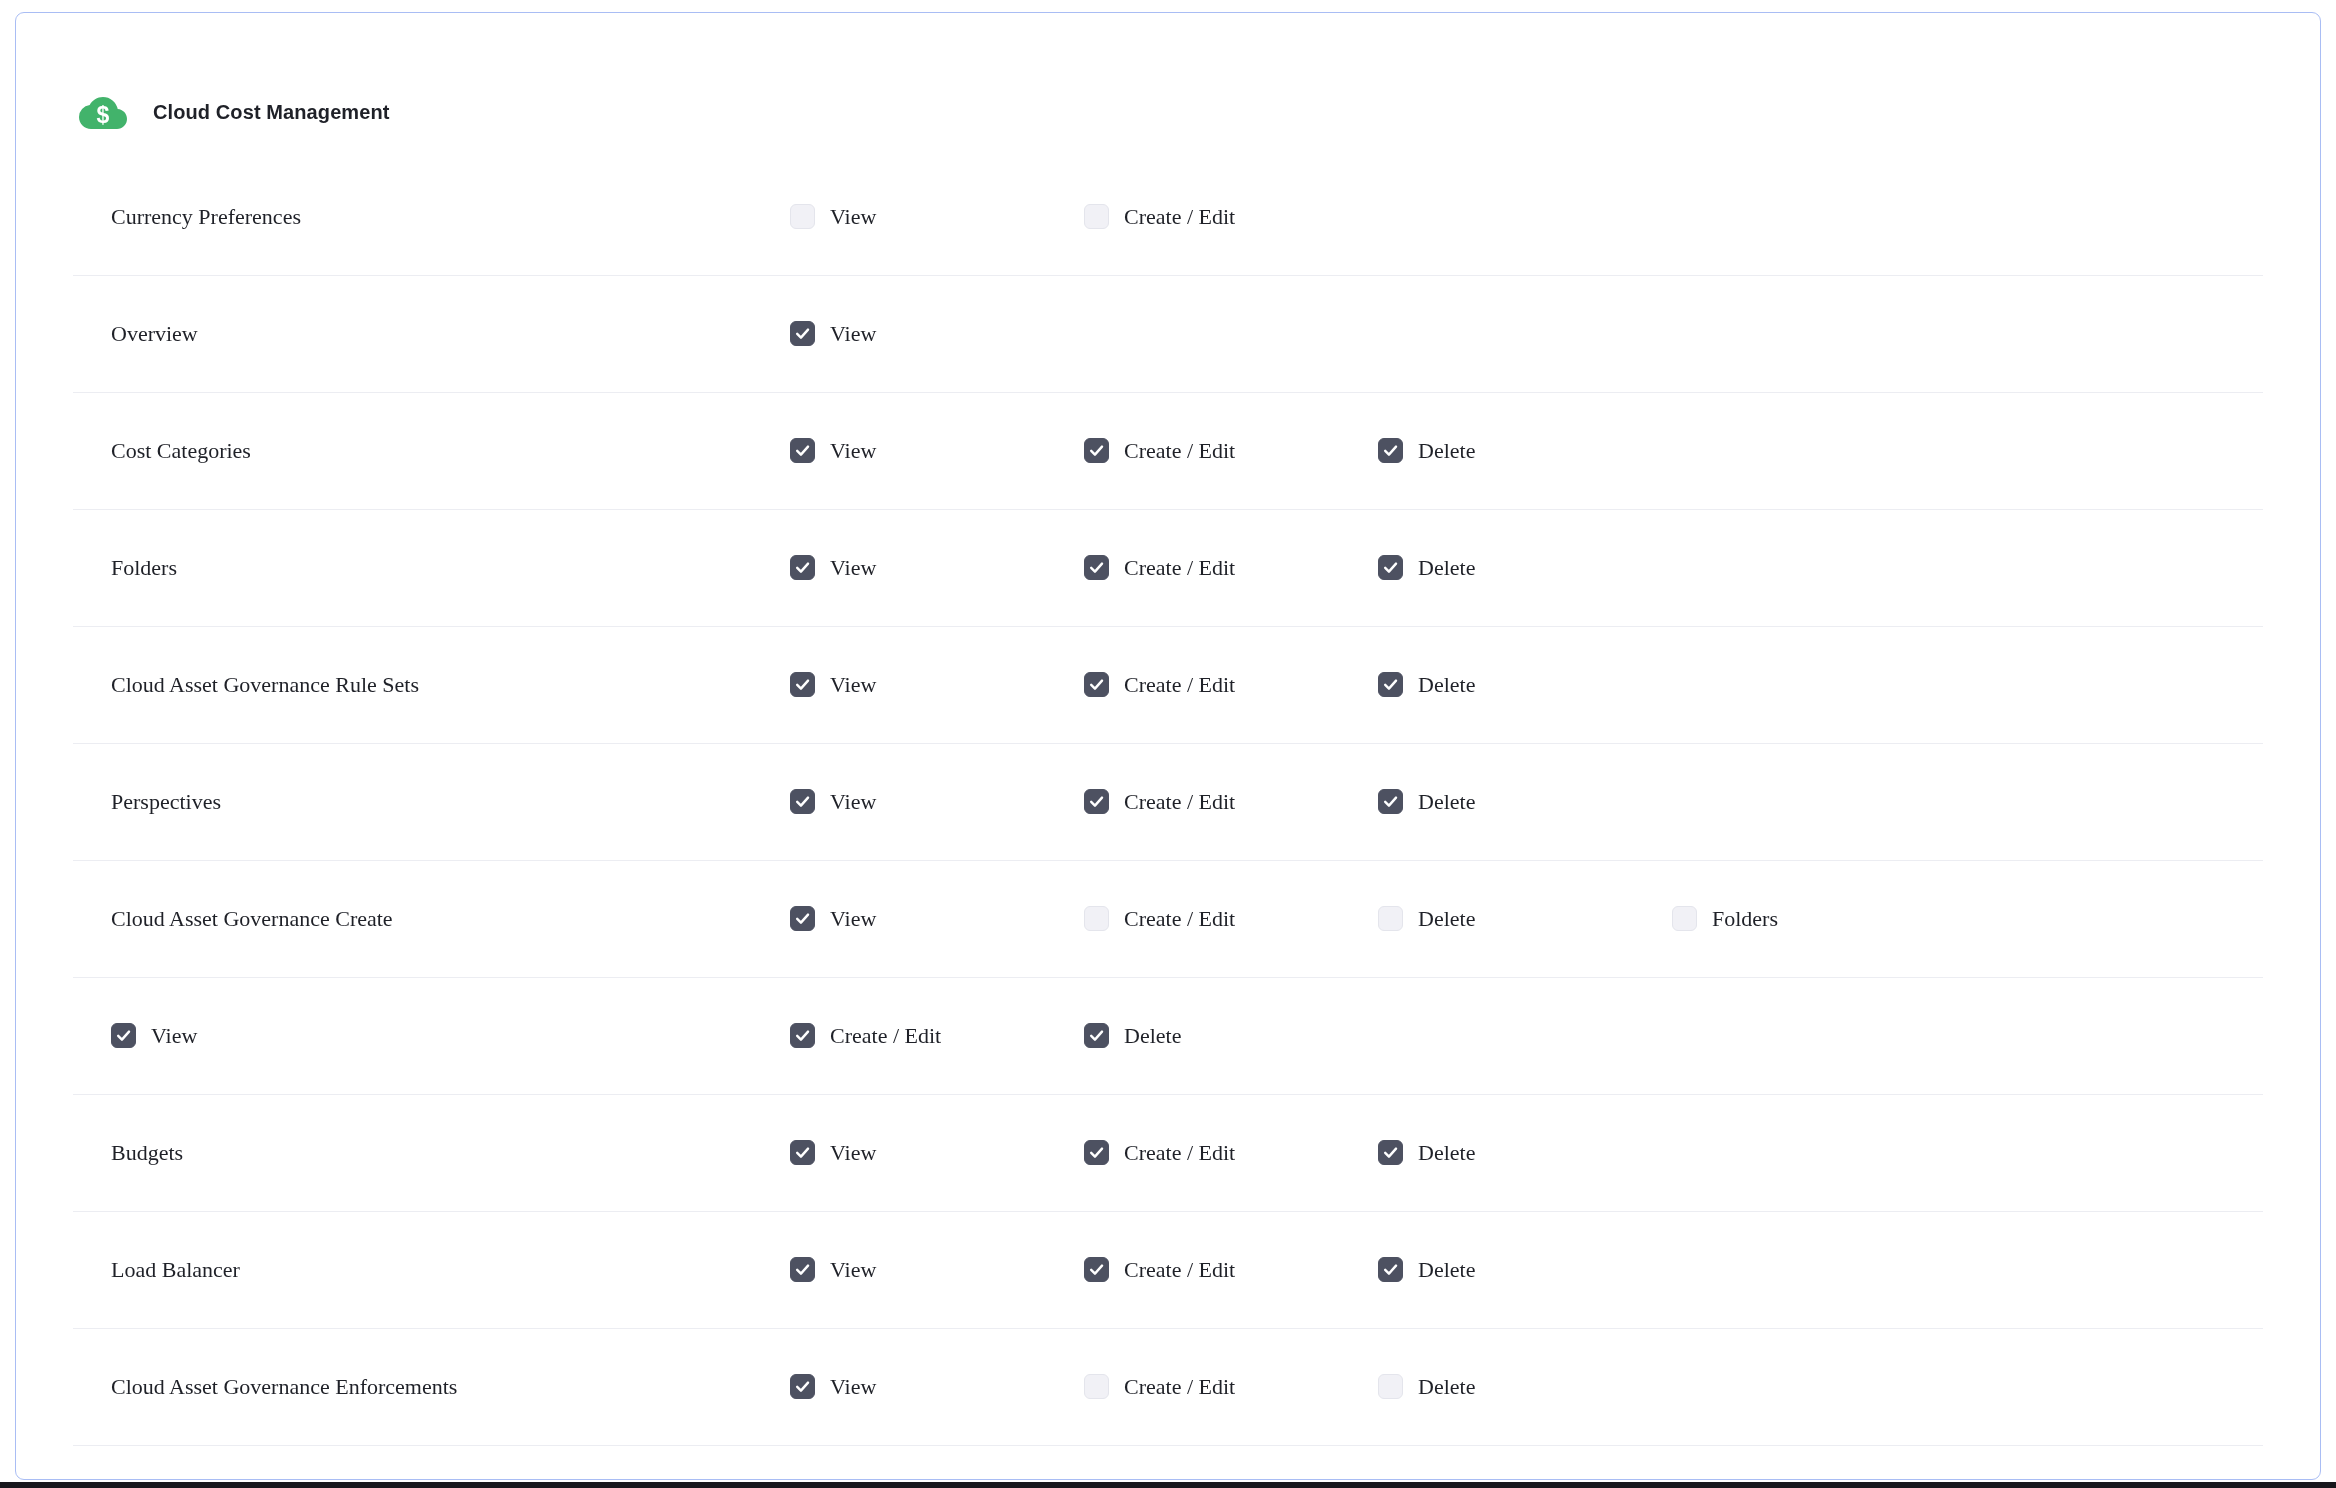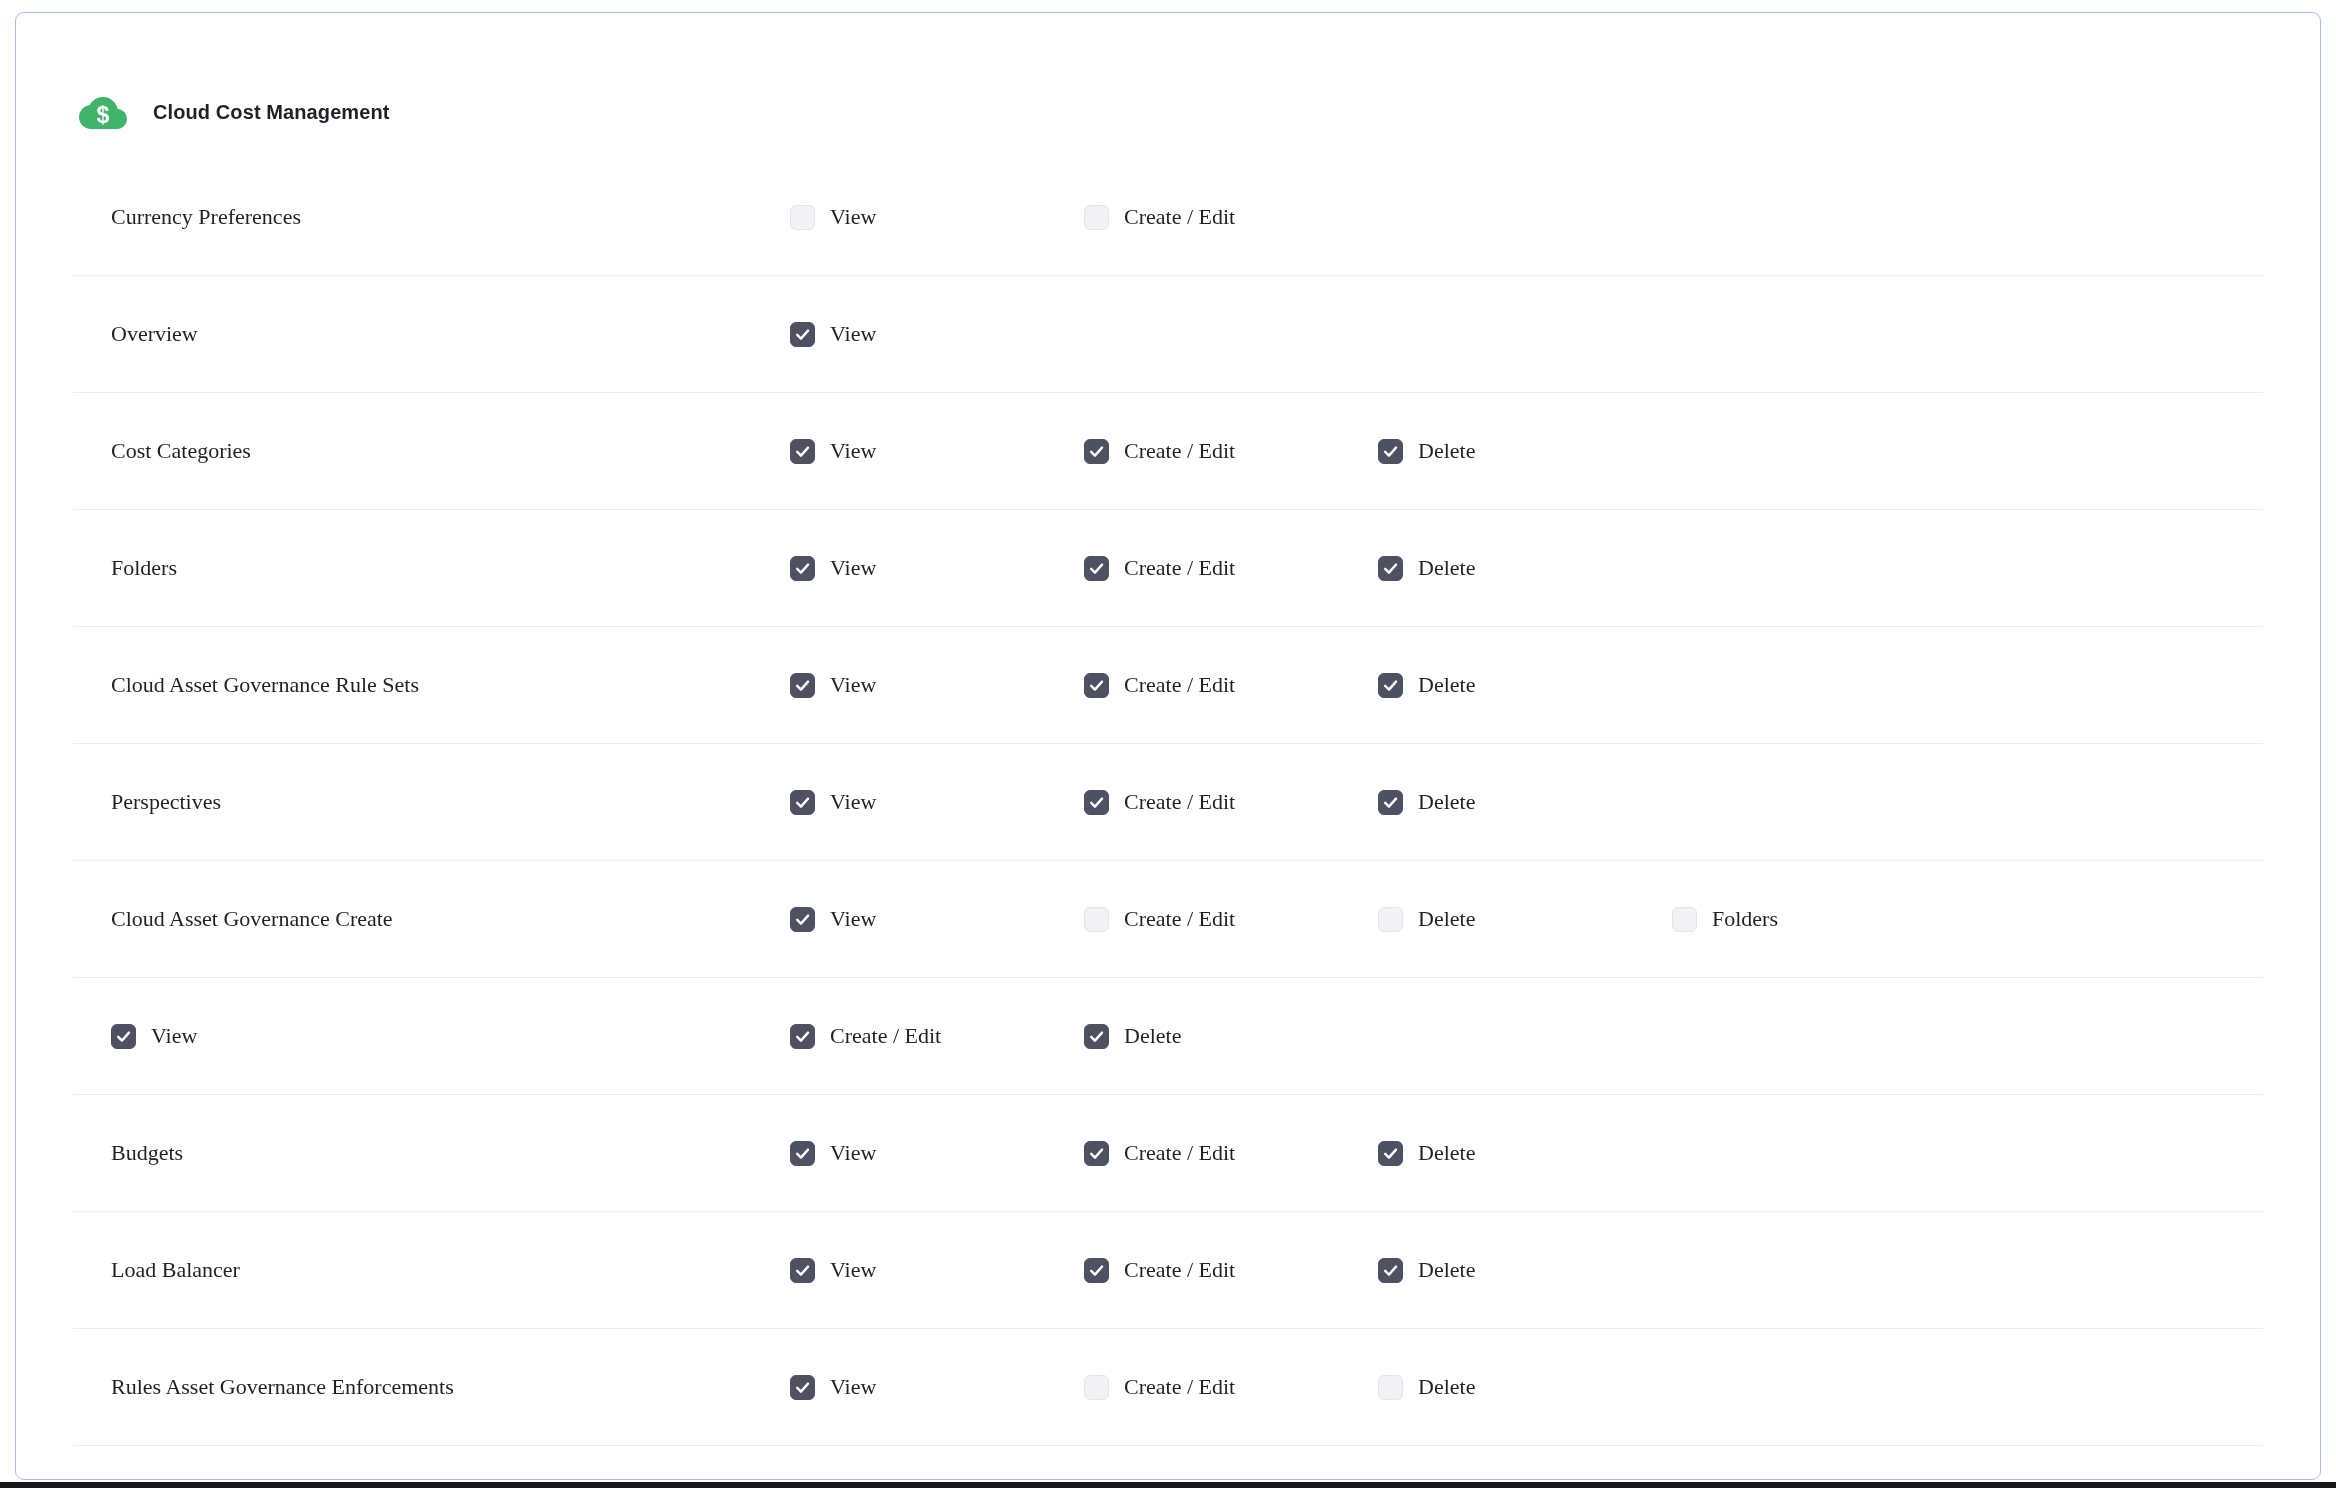--- a/index.html
+++ b/index.html
@@ -60,21 +60,20 @@
   }
   .perm-row:last-child { border-bottom: 1px solid var(--divider, #ecedf2); }
   .row-label {
     font-size: 22px;
     font-weight: 400;
     color: var(--text, #1f2128);
     white-space: nowrap;
   }
   .perm-cell {
     display: inline-flex;
-    align-items: center;
     gap: 15px;
     cursor: pointer;
     white-space: nowrap;
   }
   .checkbox {
     width: 25px;
     height: 25px;
     border-radius: 6px;
     background: var(--checkbox-unchecked, #f1f1f6);
     border: 1px solid var(--checkbox-unchecked-border, #e4e5ec);
@@ -342,21 +341,21 @@
         <label class="perm-cell">
           <span class="checkbox checked">
             <svg viewBox="0 0 24 24" width="17" height="17">
               <polyline points="4.5 12.5 9.8 17.8 19.8 6.5" fill="none" stroke="#ffffff" stroke-width="3.4" stroke-linecap="round" stroke-linejoin="round"></polyline>
             </svg>
           </span>
           <span class="perm-label">Delete</span>
         </label>
       </div>
       <div class="perm-row">
-        <div class="row-label">Rules Asset Governance Enforcements</div>
+        <div class="row-label">Cloud Asset Governance Enforcements</div>
         <label class="perm-cell">
           <span class="checkbox checked">
             <svg viewBox="0 0 24 24" width="17" height="17">
               <polyline points="4.5 12.5 9.8 17.8 19.8 6.5" fill="none" stroke="#ffffff" stroke-width="3.4" stroke-linecap="round" stroke-linejoin="round"></polyline>
             </svg>
           </span>
           <span class="perm-label">View</span>
         </label>
         <label class="perm-cell">
           <span class="checkbox"></span>

